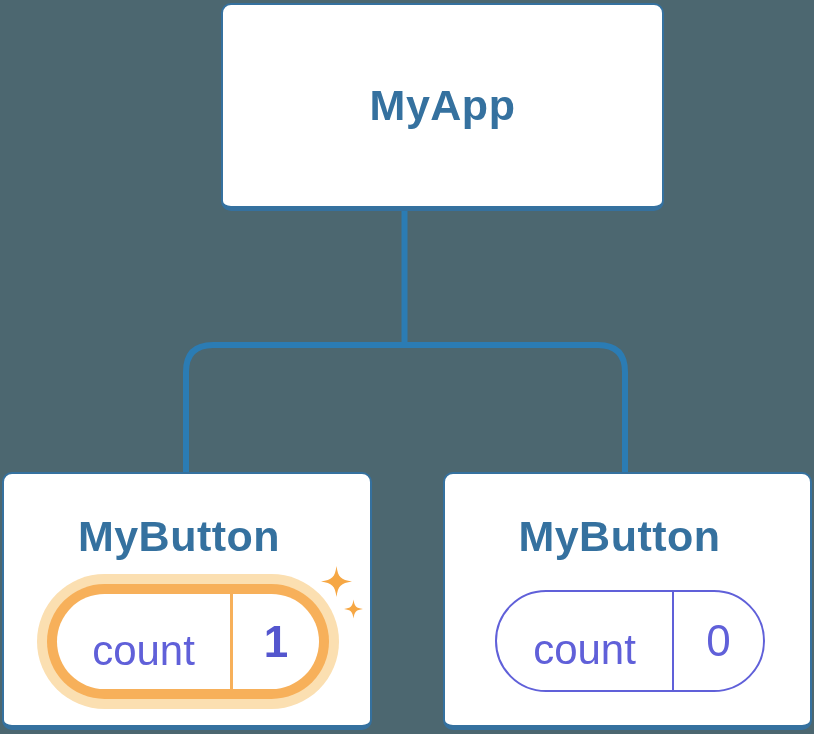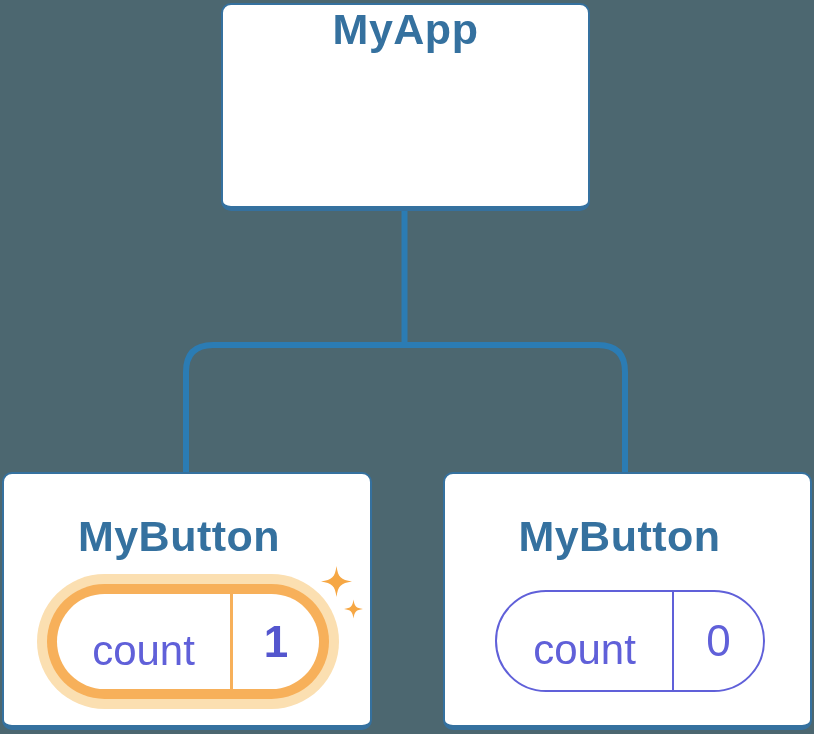--- a/index.html
+++ b/index.html
@@ -29,22 +29,22 @@
 
   .card {
     position: absolute;
     background: var(--card-bg);
     border: 2px solid var(--border-blue);
     border-bottom-width: 5px;
     border-radius: 10px;
   }
   .root-card {
     left: 221px; top: 3px;
-    width: 369px; height: 208px;
-    display: flex; justify-content: center;
+    width: 443px; height: 208px;
+    display: flex; align-items: center; justify-content: center;
   }
   .child-card.left  { left: 2px;   top: 472px; width: 370px; height: 258px; }
   .child-card.right { left: 443px; top: 472px; width: 369px; height: 258px; }
 
   .card-title {
     color: var(--text-blue);
     font-size: 43px;
     font-weight: 700;
     letter-spacing: 0.5px;
   }

